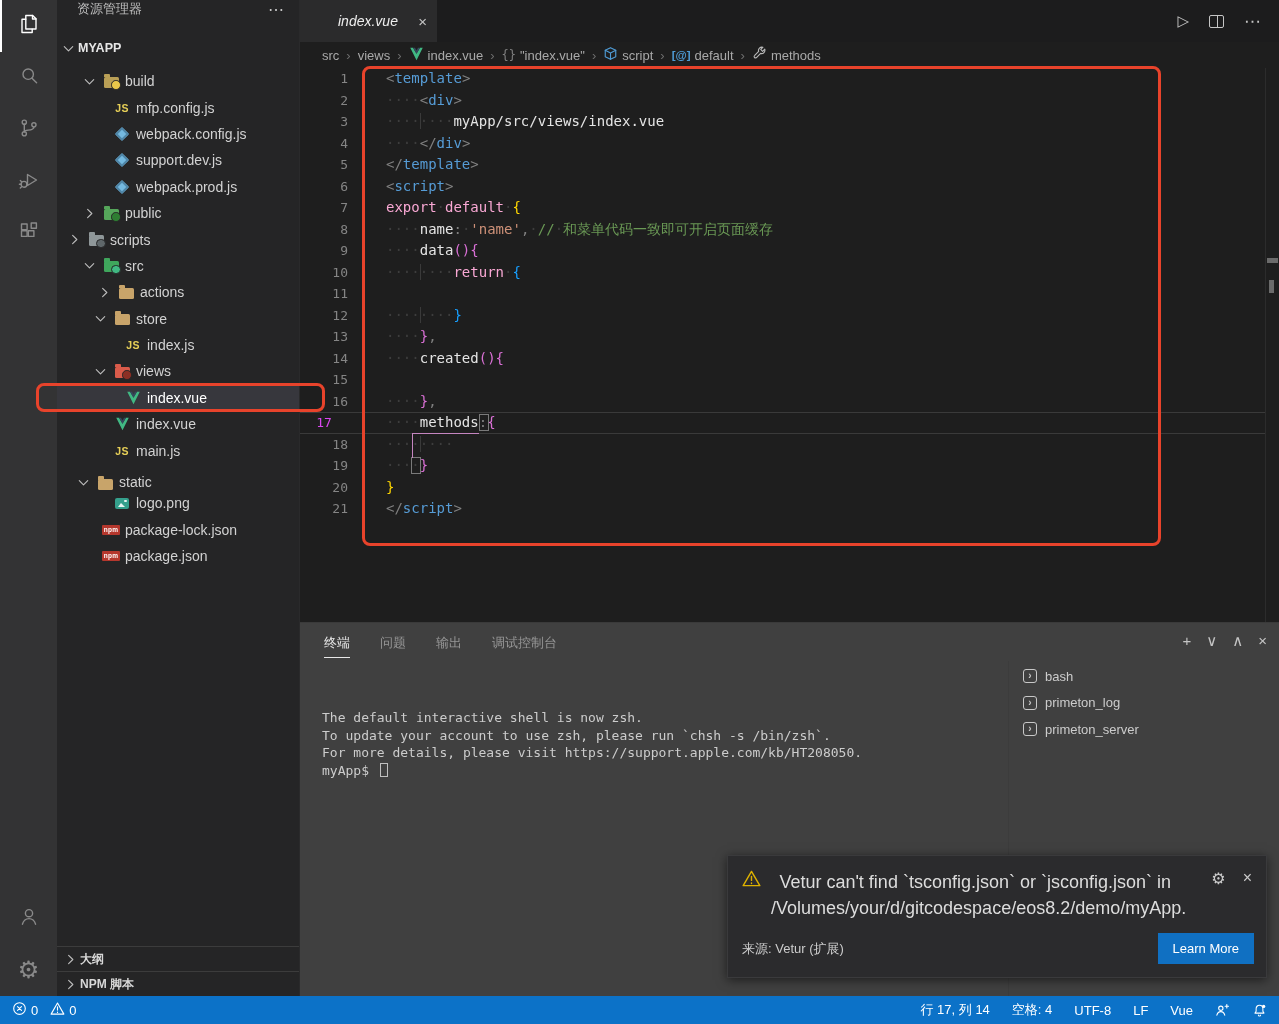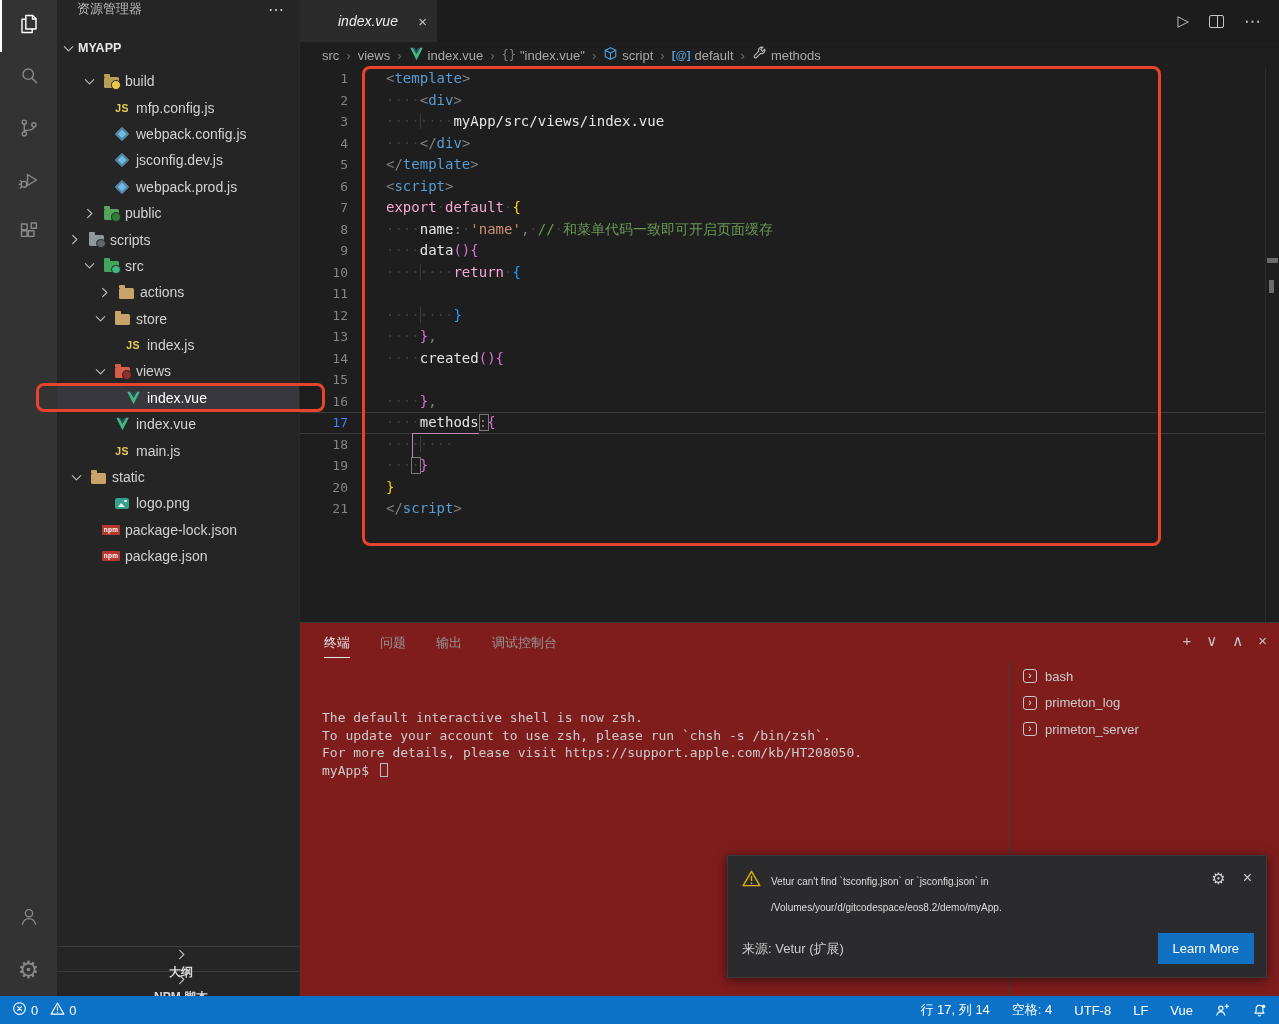--- a/index.html
+++ b/index.html
@@ -38,21 +38,21 @@
   .folder-views { background:#d95b4a; --bc:#8c2f24; }
 
   .js-ico { color:#e6cf57; font-weight:bold; font-size:10.5px; letter-spacing:.3px; }
   .wp-ico { width:10px; height:10px; background:#74b9e0; transform:rotate(45deg); border-radius:1px; box-shadow:inset 0 0 0 2px #4f86a8; }
   .npm-ico { background:#b5372d; color:#fff; font-size:6.5px; font-weight:bold; padding:2px 2px; border-radius:1px; line-height:1; letter-spacing:.3px; }
   .img-ico { position:relative; width:14px; height:11px; background:#35a08c; border-radius:2px; }
   .img-ico::after { content:""; position:absolute; left:2.5px; bottom:2px; border-left:3.5px solid transparent; border-right:4.5px solid transparent; border-bottom:4.5px solid #eaf6f3; }
   .img-ico::before { content:""; position:absolute; right:2.5px; top:2px; width:2.5px; height:2.5px; border-radius:50%; background:#eaf6f3; }
 
   .sb-bottom { position:absolute; bottom:0; left:0; right:0; }
-  .sb-brow { height:25px; border-top:1px solid #3c3c3c; display:flex; align-items:center; gap:2px; font-weight:bold; font-size:12px; color:#d8d8d8; padding-left:6px; cursor:pointer;flex-direction:column; }
+  .sb-brow { height:25px; border-top:1px solid #3c3c3c; display:flex; align-items:center; gap:2px; font-weight:bold; font-size:12px; color:#d8d8d8; padding-left:6px; cursor:pointer; }
 
   
   .main { position:absolute; left:300px; top:0; right:0; height:622px; background:#1e1e1e; }
   .tabbar { height:42px; background:#1c1c1d; display:flex; align-items:stretch; }
   .tab { width:137px; background:#2b2b2c; display:flex; align-items:center; gap:8px; padding:0 10px 0 12px; cursor:pointer; }
   .tab-label { font-size:14px; font-style:italic; color:#efefef; }
   .tab-close { margin-left:auto; color:#c5c5c5; font-size:15px; }
   .tab-actions { margin-left:auto; display:flex; align-items:center; gap:20px; padding-right:18px; color:#c5c5c5; }
   .run-glyph { font-size:15px; cursor:pointer; }
   .split-ico { width:15px; height:13px; border:1.3px solid #c5c5c5; border-radius:2px; position:relative; cursor:pointer; }
@@ -63,21 +63,21 @@
   .bc-item { display:flex; align-items:center; gap:4px; cursor:pointer; }
   .bc-sep { color:#6e6e6e; font-size:13px; }
   .bc-braces { color:#808080; font-family:"DejaVu Sans Mono",monospace; font-size:12px; }
   .bc-atbox { color:#4f9cd6; font-size:11.5px; font-weight:bold; }
 
   
   .editor { position:absolute; top:68px; left:0; right:0; bottom:0; font-family:"DejaVu Sans Mono",monospace; font-size:14px; }
   .cl { display:flex; height:21.5px; line-height:21.5px; white-space:pre; }
   .ln { width:48px; text-align:right; color:#858585; font-size:13px; flex:none; }
   .lc { margin-left:38px; }
-  .cl.cur .ln { color:#3b82f6; }
+  .cl.cur .ln { color:#d946ef;text-align:center; }
   .tk.tag { color:#569cd6; }
   .tk.pn  { color:#808080; }
   .tk.kw  { color:#f9a8d4; }
   .tk.id  { color:#e5e5e5; }
   .tk.str { color:#ce9178; }
   .tk.cm  { color:#6a9955; }
   .tk.b1  { color:#ffd700; }
   .tk.b2  { color:#da70d6; }
   .tk.b3  { color:#179fff; }
   .tk.ws  { color:#3d3d3d; }
@@ -85,38 +85,38 @@
 
   .cur-line { position:absolute; left:0; right:14px; top:344px; height:21.5px; border-top:1px solid #3a3a3a; border-bottom:1px solid #3a3a3a; pointer-events:none; }
   .brk { position:absolute; width:10px; height:17px; border:1px solid #7a7a7a; pointer-events:none; }
   .guide-h { position:absolute; height:1px; background:#c586c0; pointer-events:none; }
   .guide-v { position:absolute; width:1px; background:#c586c0; pointer-events:none; }
 
   .minimap { position:absolute; top:0; right:0; bottom:0; width:14px; border-left:1px solid #2c2c2c; cursor:pointer; }
   .mm-mark { position:absolute; background:#6b6b6b; }
 
   
-  .panel { position:absolute; left:300px; top:622px; right:0; height:374px; background:#7f1d1d; border-top:1px solid #3a3a3a; }
+  .panel { position:absolute; left:300px; top:622px; right:0; height:374px; background:#404040; border-top:1px solid #3a3a3a; }
   .panel-tabs { display:flex; gap:30px; padding:11px 0 0 24px; font-size:13px; color:#969696; }
   .ptab { cursor:pointer; padding-bottom:5px; }
   .ptab.active { color:#e7e7e7; border-bottom:1.5px solid #e7e7e7; }
   .panel-actions { position:absolute; top:9px; right:12px; display:flex; gap:15px; color:#c5c5c5; font-size:15px; }
   .panel-actions span { cursor:pointer; }
   .term { position:absolute; left:22px; top:86px; font-family:"DejaVu Sans Mono",monospace; font-size:13px; line-height:17.5px; color:#cccccc; white-space:pre; cursor:text; }
   .tcursor { display:inline-block; width:8px; height:14px; border:1px solid #bfbfbf; vertical-align:-2px; margin-left:3px; }
   .termlist { position:absolute; left:708px; top:38px; right:0; bottom:0; border-left:1px solid #3c3c3c; padding-top:2px; }
   .tl-row { height:26.6px; display:flex; align-items:center; gap:8px; padding-left:14px; font-size:13px; color:#cccccc; cursor:pointer; }
   .term-ico { width:14px; height:14px; border:1.2px solid #c8c8c8; border-radius:3px; display:flex; align-items:center; justify-content:center;
               font-size:10px; font-weight:bold; color:#c8c8c8; line-height:1; }
 
   
   .notification { position:absolute; left:727px; top:855px; width:540px; height:123px; background:#2b2b2d; border:1px solid #3a3a3c;
                   box-shadow:0 2px 10px rgba(0,0,0,.55); z-index:50; }
   .ntf-body { display:flex; gap:10px; padding:13px 14px 0 14px; }
-  .ntf-msg { width:400px; font-size:10px; line-height:26px; color:#dddddd; }
+  .ntf-msg { width:400px; font-size:18px; line-height:26px; color:#dddddd;text-align:right; }
   .ntf-icons { margin-left:auto; display:flex; gap:17px; color:#cccccc; }
   .ntf-gear { font-size:16px; cursor:pointer; }
   .ntf-close { font-size:16px; cursor:pointer; }
   .ntf-foot { position:absolute; left:14px; right:12px; bottom:13px; display:flex; align-items:center; }
   .ntf-src { font-size:13px; color:#cccccc; }
   .ntf-btn { margin-left:auto; background:#1070c2; color:#ffffff; font-size:13px; border:none; padding:8px 15px; cursor:pointer; }
 
   
   .statusbar { position:absolute; left:0; bottom:0; width:100%; height:28px; background:#0c72c8; color:#ffffff; display:flex; align-items:center;
                font-size:13px; padding:0 12px; z-index:45; }
@@ -224,21 +224,21 @@
           <span class="ticon">
             <span class="wp-ico"></span>
           </span>
           <span>webpack.config.js</span>
         </div>
         <div class="trow" style="padding-left: 36px;">
           <span class="tspace"></span>
           <span class="ticon">
             <span class="wp-ico"></span>
           </span>
-          <span>jsconfig.dev.js</span>
+          <span>support.dev.js</span>
         </div>
         <div class="trow" style="padding-left: 36px;">
           <span class="tspace"></span>
           <span class="ticon">
             <span class="wp-ico"></span>
           </span>
           <span>webpack.prod.js</span>
         </div>
         <div class="trow" style="padding-left: 25px;">
           <span class="tchev">
@@ -333,21 +333,21 @@
           </span>
           <span>index.vue</span>
         </div>
         <div class="trow" style="padding-left: 36px;">
           <span class="tspace"></span>
           <span class="ticon">
             <span class="js-ico">JS</span>
           </span>
           <span>main.js</span>
         </div>
-        <div class="trow" style="padding-left: 12px;">
+        <div class="trow" style="padding-left: 19px; align-items: flex-end;">
           <span class="tchev">
             <svg width="15" height="15" viewBox="0 0 16 16" fill="none" stroke="#bdbdbd" stroke-width="1.2" stroke-linecap="round" stroke-linejoin="round">
               <path d="M3.5 6L8 10.5 12.5 6"></path>
             </svg>
           </span>
           <span class="ticon">
             <span class="fico folder"></span>
           </span>
           <span>static</span>
         </div>

